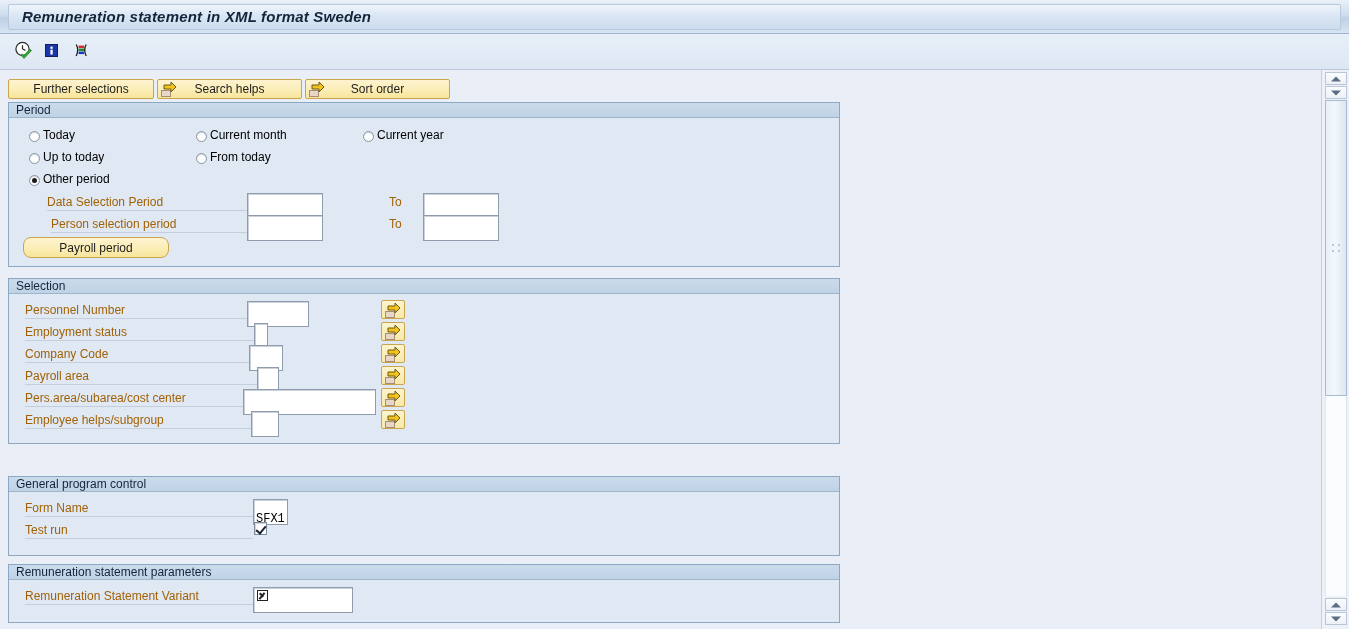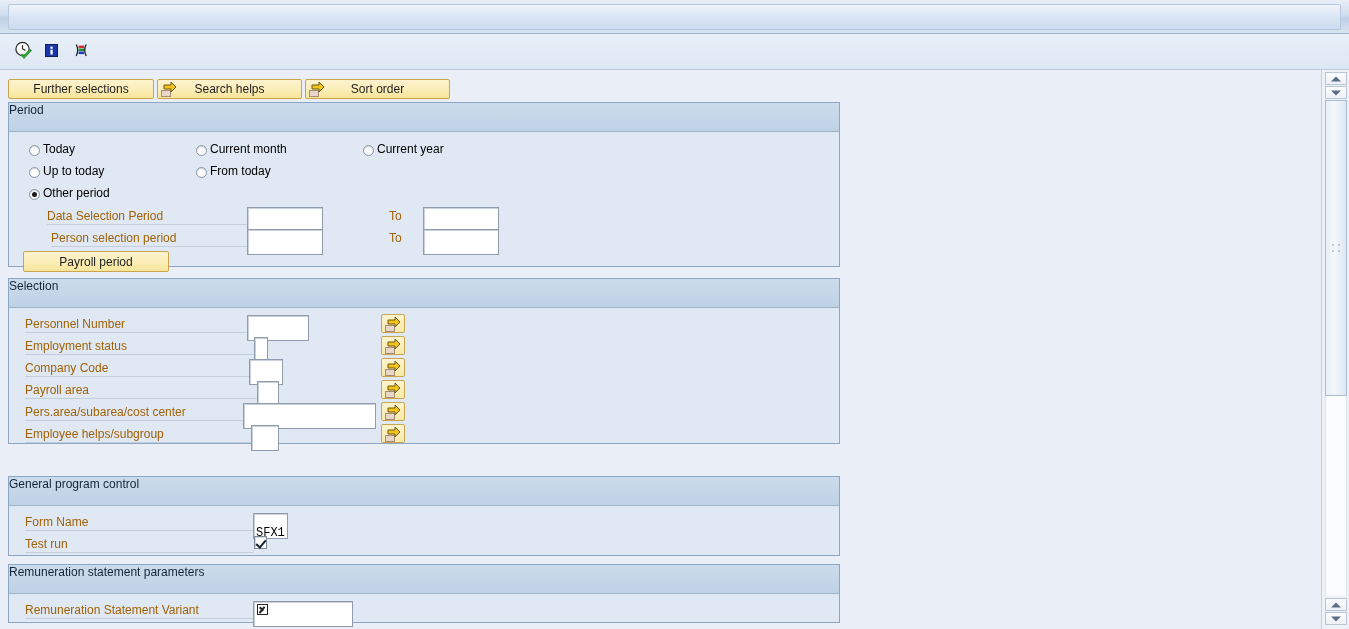--- a/index.html
+++ b/index.html
@@ -84,25 +84,25 @@
   }
 
   
   .group{
     position:absolute;left:8px;width:832px;
     background:#dfe8f3;
     border:1px solid #8ca7c4;
     box-sizing:border-box;
   }
   .group > .ghead{
-    height:29px;line-height:15px;
+    height:15px;line-height:15px;
     background:linear-gradient(to bottom,#cbdbeb 0%,#bfd2e6 100%);
     border-bottom:1px solid #9db6ce;
     font-size:12px;color:#16243a;
-    box-sizing:border-box;
+    padding-left:7px;box-sizing:border-box;
     white-space:nowrap;
   }
   .gbody{position:relative;width:100%;height:100%;}
 
   
   .lbl{
     position:absolute;font-size:12px;color:#a16207;white-space:nowrap;
     height:16px;line-height:16px;
   }
   .lbl.underline{
@@ -166,21 +166,21 @@
     background:linear-gradient(to bottom,#fdf3cf 0%,#f9e9a8 100%);
     border:1px solid #c9a64d;border-radius:2px;
     box-sizing:border-box;cursor:pointer;
   }
   .msbtn .arrow-ico{position:absolute;left:2px;top:1px;}
 
   
   .prbtn{
     position:absolute;height:21px;width:146px;
     background:linear-gradient(to bottom,#fdf3cf 0%,#fbeeb9 50%,#f8e59a 100%);
-    border:1px solid #c9a64d;border-radius:2px;
+    border:1px solid #c9a64d;border-radius:8px;
     font-size:12px;color:#1d1d1d;
     display:flex;align-items:center;justify-content:center;
     box-sizing:border-box;cursor:pointer;
   }
 
   
   .vsb{
     position:absolute;right:0;top:70px;width:28px;height:559px;
     background:#eef2f8;border-left:1px solid #c3d0e0;box-sizing:border-box;
   }
@@ -215,20 +215,21 @@
     box-sizing:border-box;
   }
 </style>
 </head>
 <body>
 
 <div class="app">
 
   <div class="titlebar">
     <div class="tb-inner"></div>
+    <div class="title-text">Remuneration statement in XML format Sweden</div>
   </div>
 
   <div class="toolbar">
     <div class="tb-icons">
 
       <div class="tb-ico">
         <svg width="19" height="19" viewBox="0 0 19 19">
           <circle cx="8.5" cy="8" r="6.6" fill="#ffffff" stroke="#2a2a2a" stroke-width="1.2"></circle>
           <line x1="8.5" y1="8" x2="8.5" y2="4.2" stroke="#2a2a2a" stroke-width="1.2"></line>
           <line x1="8.5" y1="8" x2="11.4" y2="9.4" stroke="#2a2a2a" stroke-width="1.2"></line>

